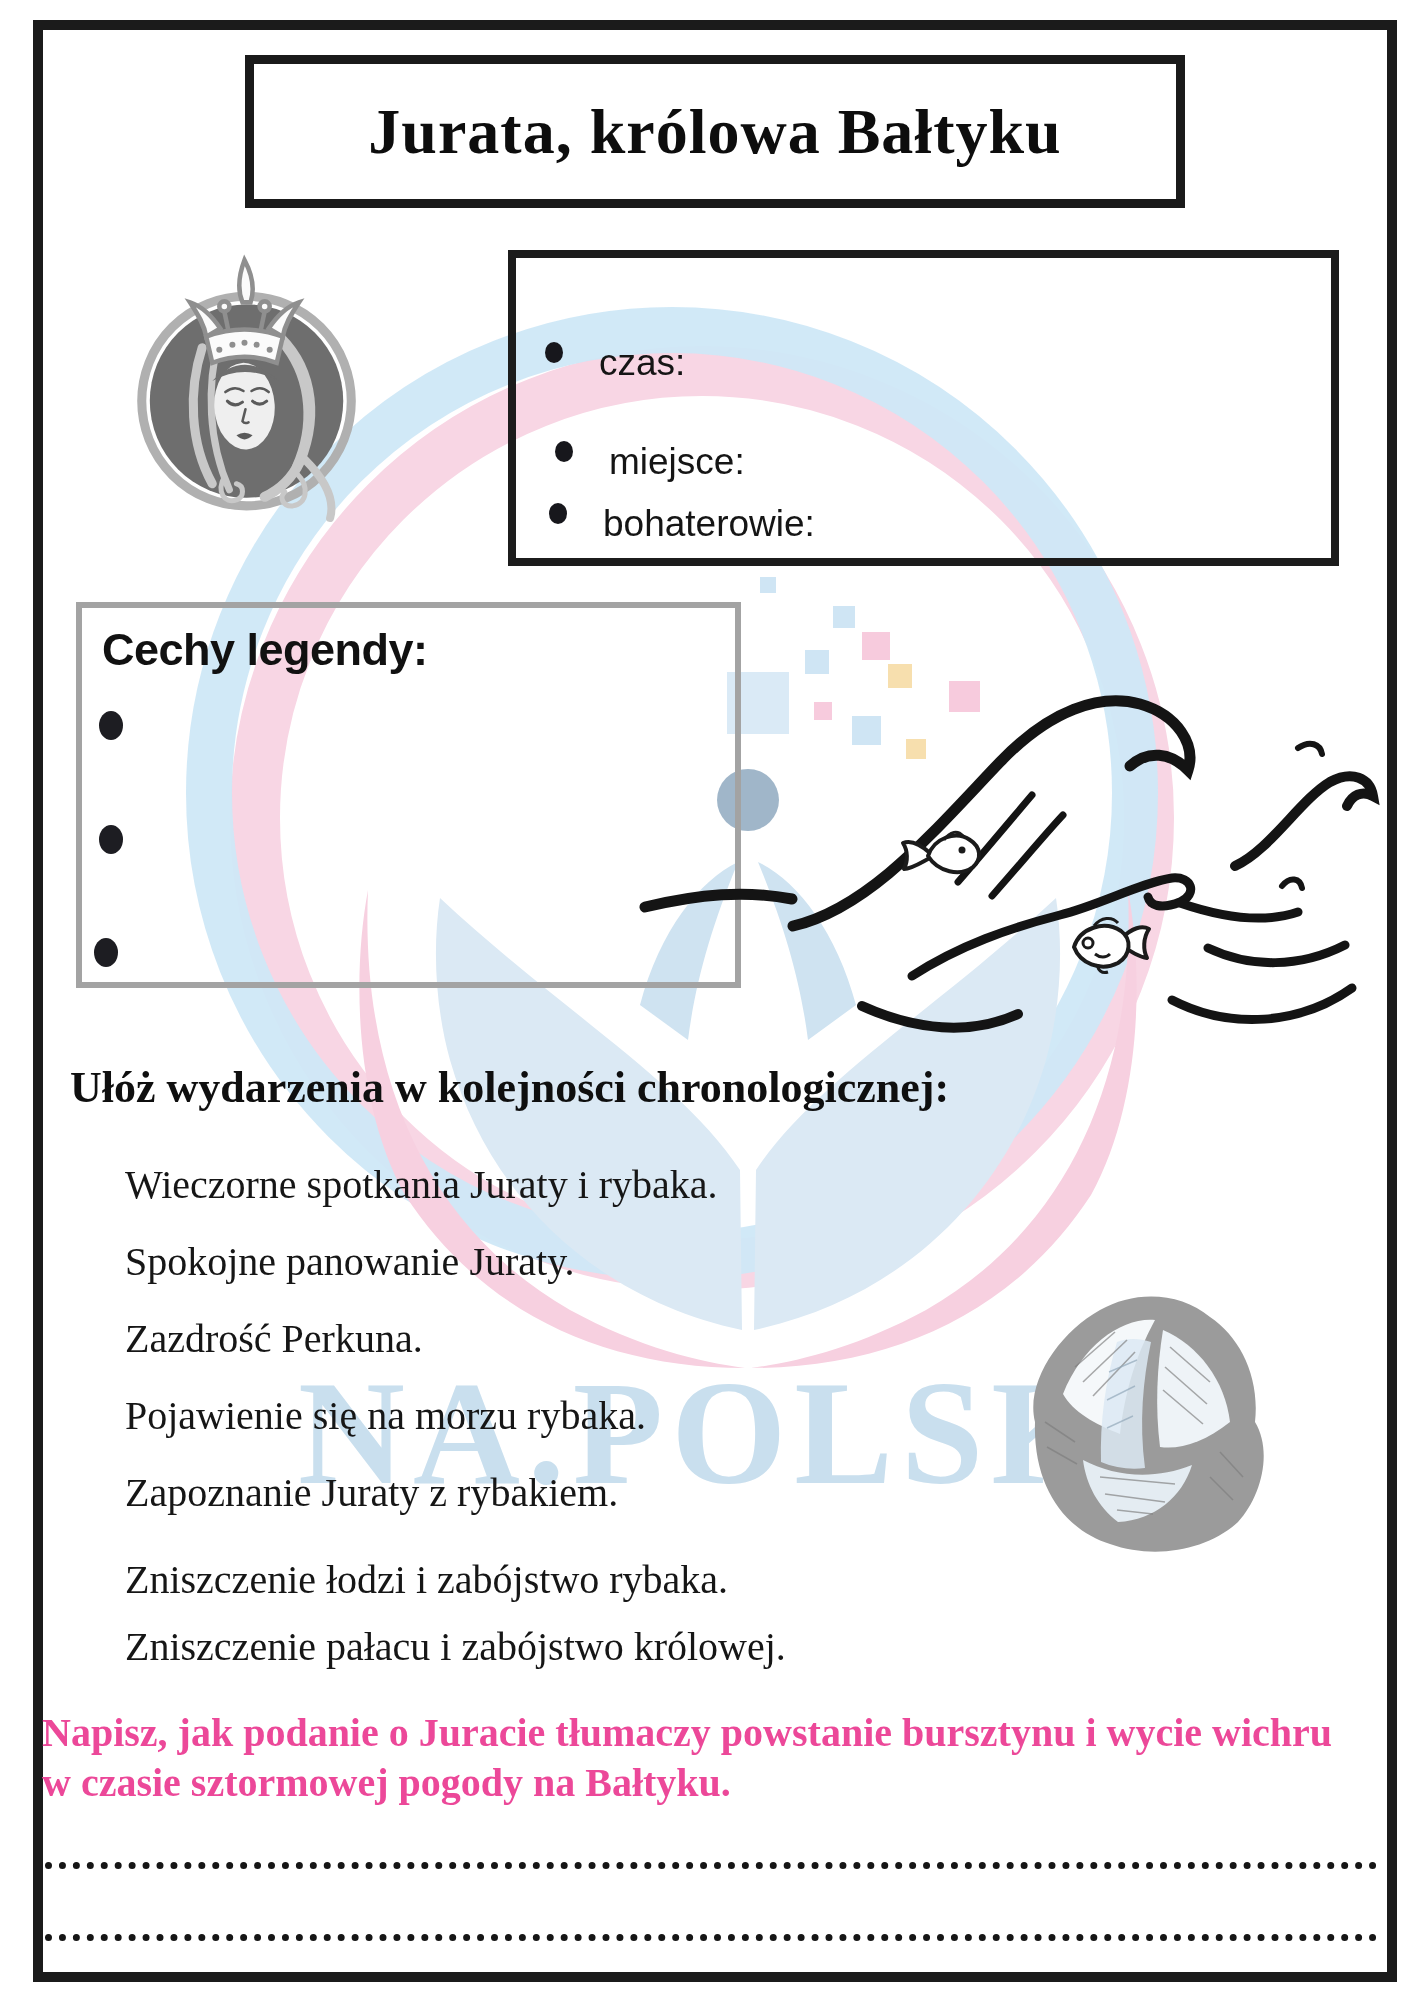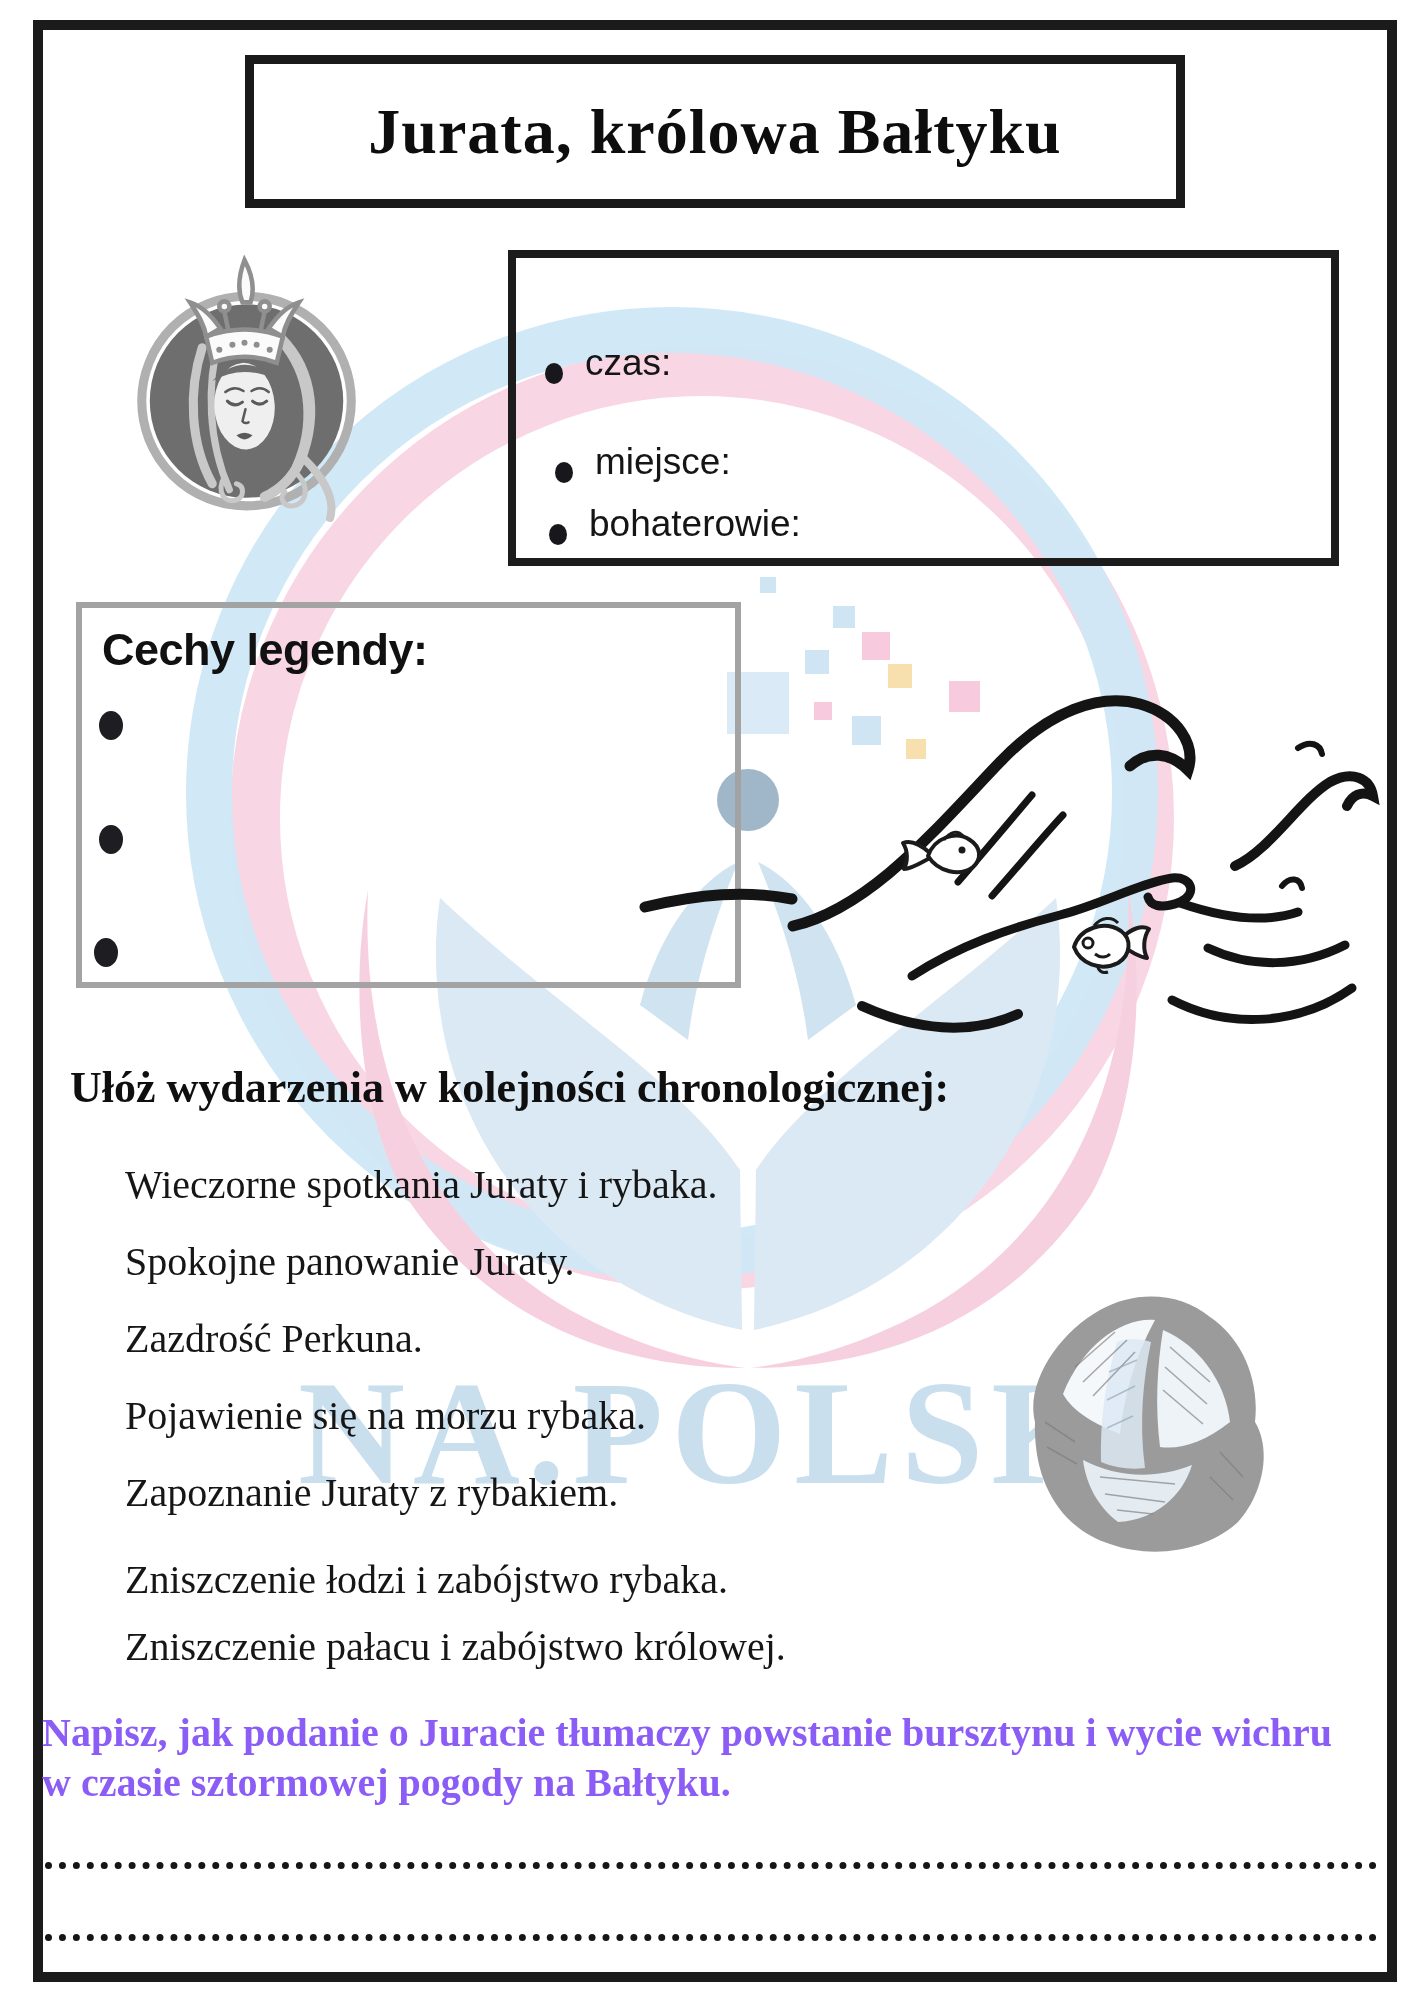--- a/index.html
+++ b/index.html
@@ -9,32 +9,32 @@
   svg{display:block;}
 
   
   .frame{left:33px;top:20px;width:1364px;height:1962px;border:10px solid #1b1b1b;box-sizing:border-box;}
   .title-box{left:245px;top:55px;width:940px;height:153px;border:9px solid #1a1a1a;box-sizing:border-box;
              display:flex;align-items:center;justify-content:center;}
   .title-box .t{font-family:"Liberation Serif",serif;font-weight:bold;font-size:64px;letter-spacing:1px;color:#0d0d0d;}
 
   .elem-box{left:508px;top:250px;width:831px;height:316px;border:8px solid #1c1c1c;box-sizing:border-box;}
   .elem-box .hd{position:absolute;left:26px;top:14px;font-weight:bold;font-size:41px;letter-spacing:-0.5px;color:#111;}
-  .elem-row{position:absolute;display:flex;align-items:flex-end;gap:22px;}
+  .elem-row{position:absolute;display:flex;align-items:flex-start;gap:36px;}
   .dot-s{width:18px;height:21px;border-radius:50%;background:#17171c;flex:0 0 auto;}
 
   .cechy-box{left:76px;top:602px;width:665px;height:386px;border:6px solid #a3a3a3;box-sizing:border-box;}
   .cechy-box .hd{position:absolute;left:20px;top:16px;font-weight:bold;font-size:45px;letter-spacing:-0.5px;color:#111;}
   .dot-b{position:absolute;width:24px;height:29px;border-radius:50%;background:#1d1d22;}
 
   
   .chrono-hd{left:70px;top:1062px;font-family:"Liberation Serif",serif;font-weight:bold;font-size:44px;color:#0f0f0f;}
   .event{left:125px;height:54px;font-family:"Liberation Serif",serif;font-size:40px;color:#161616;white-space:nowrap;}
   .napisz{left:42px;top:1708px;width:1345px;font-family:"Liberation Serif",serif;font-weight:bold;
-          font-size:40px;line-height:50px;color:#8b5cf6;}
+          font-size:40px;line-height:50px;color:#ec4899;}
   .dotline{left:45px;width:1332px;height:0;border-top:7px dotted #161616;}
 </style>
 </head>
 <body>
 
 <div class="page">
 
   <svg class="abs" style="left:0;top:0;" width="1414" height="2000" viewBox="0 0 1414 2000">
 
     <circle cx="702" cy="818" r="447" fill="none" stroke="#f8d6e4" stroke-width="50"></circle>

